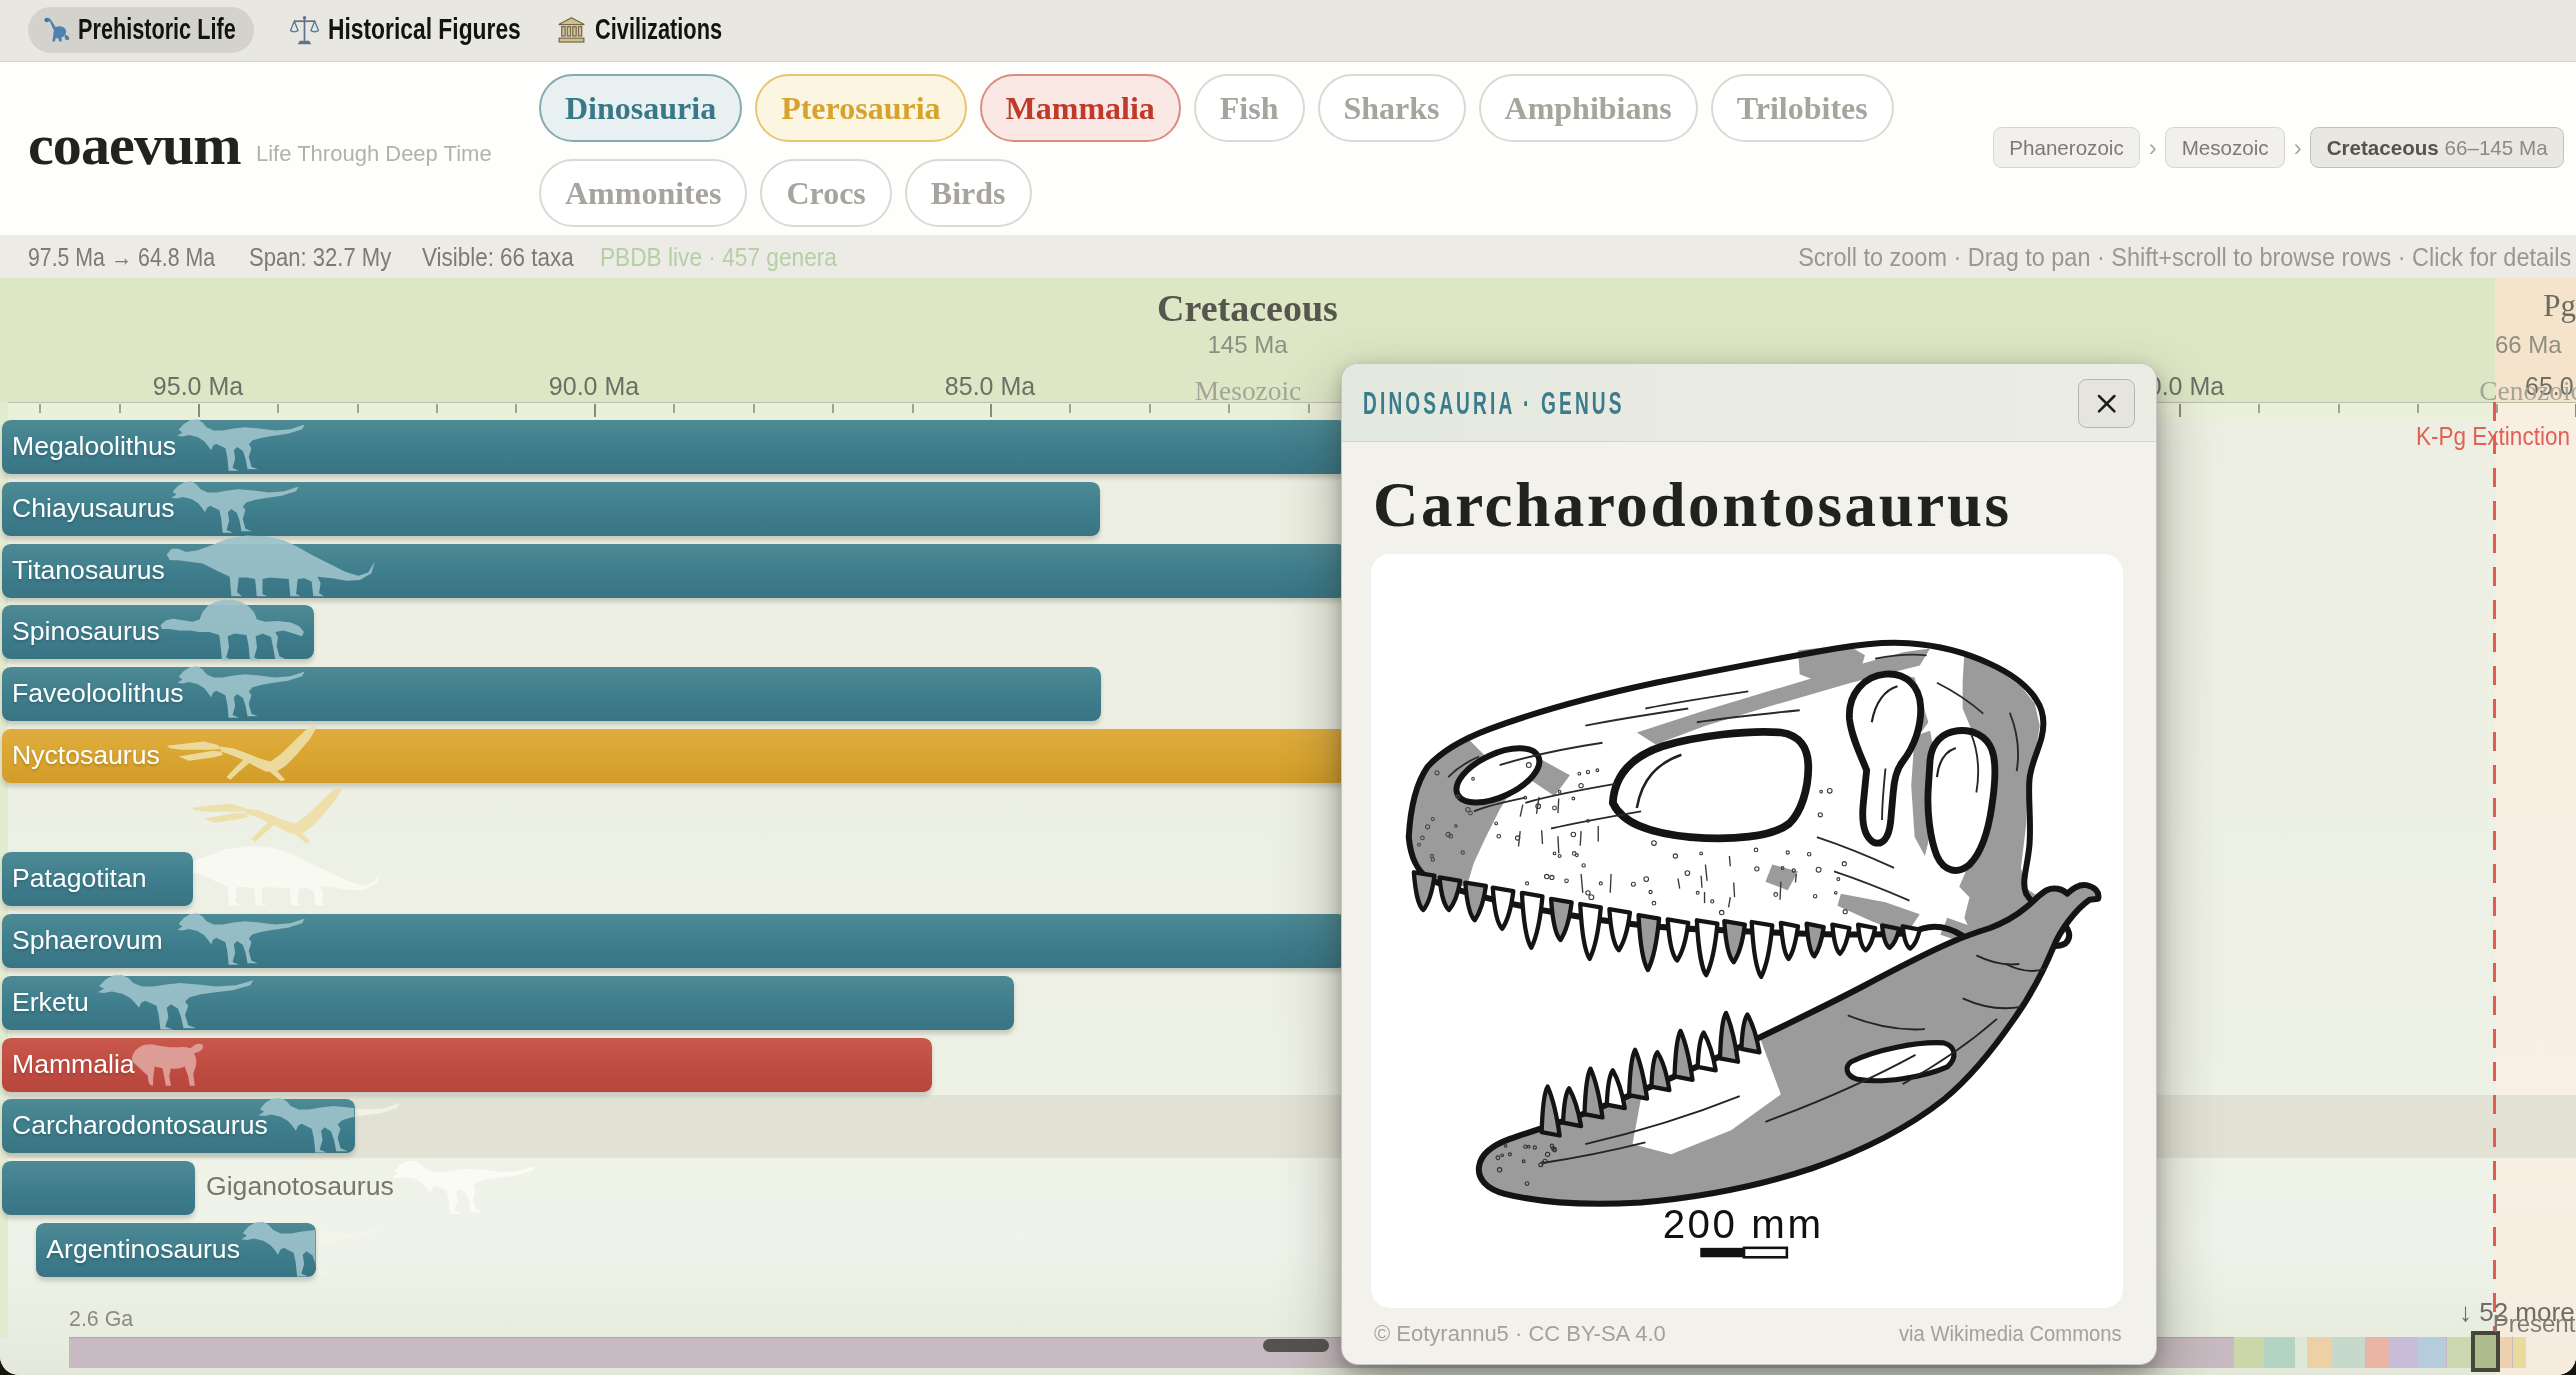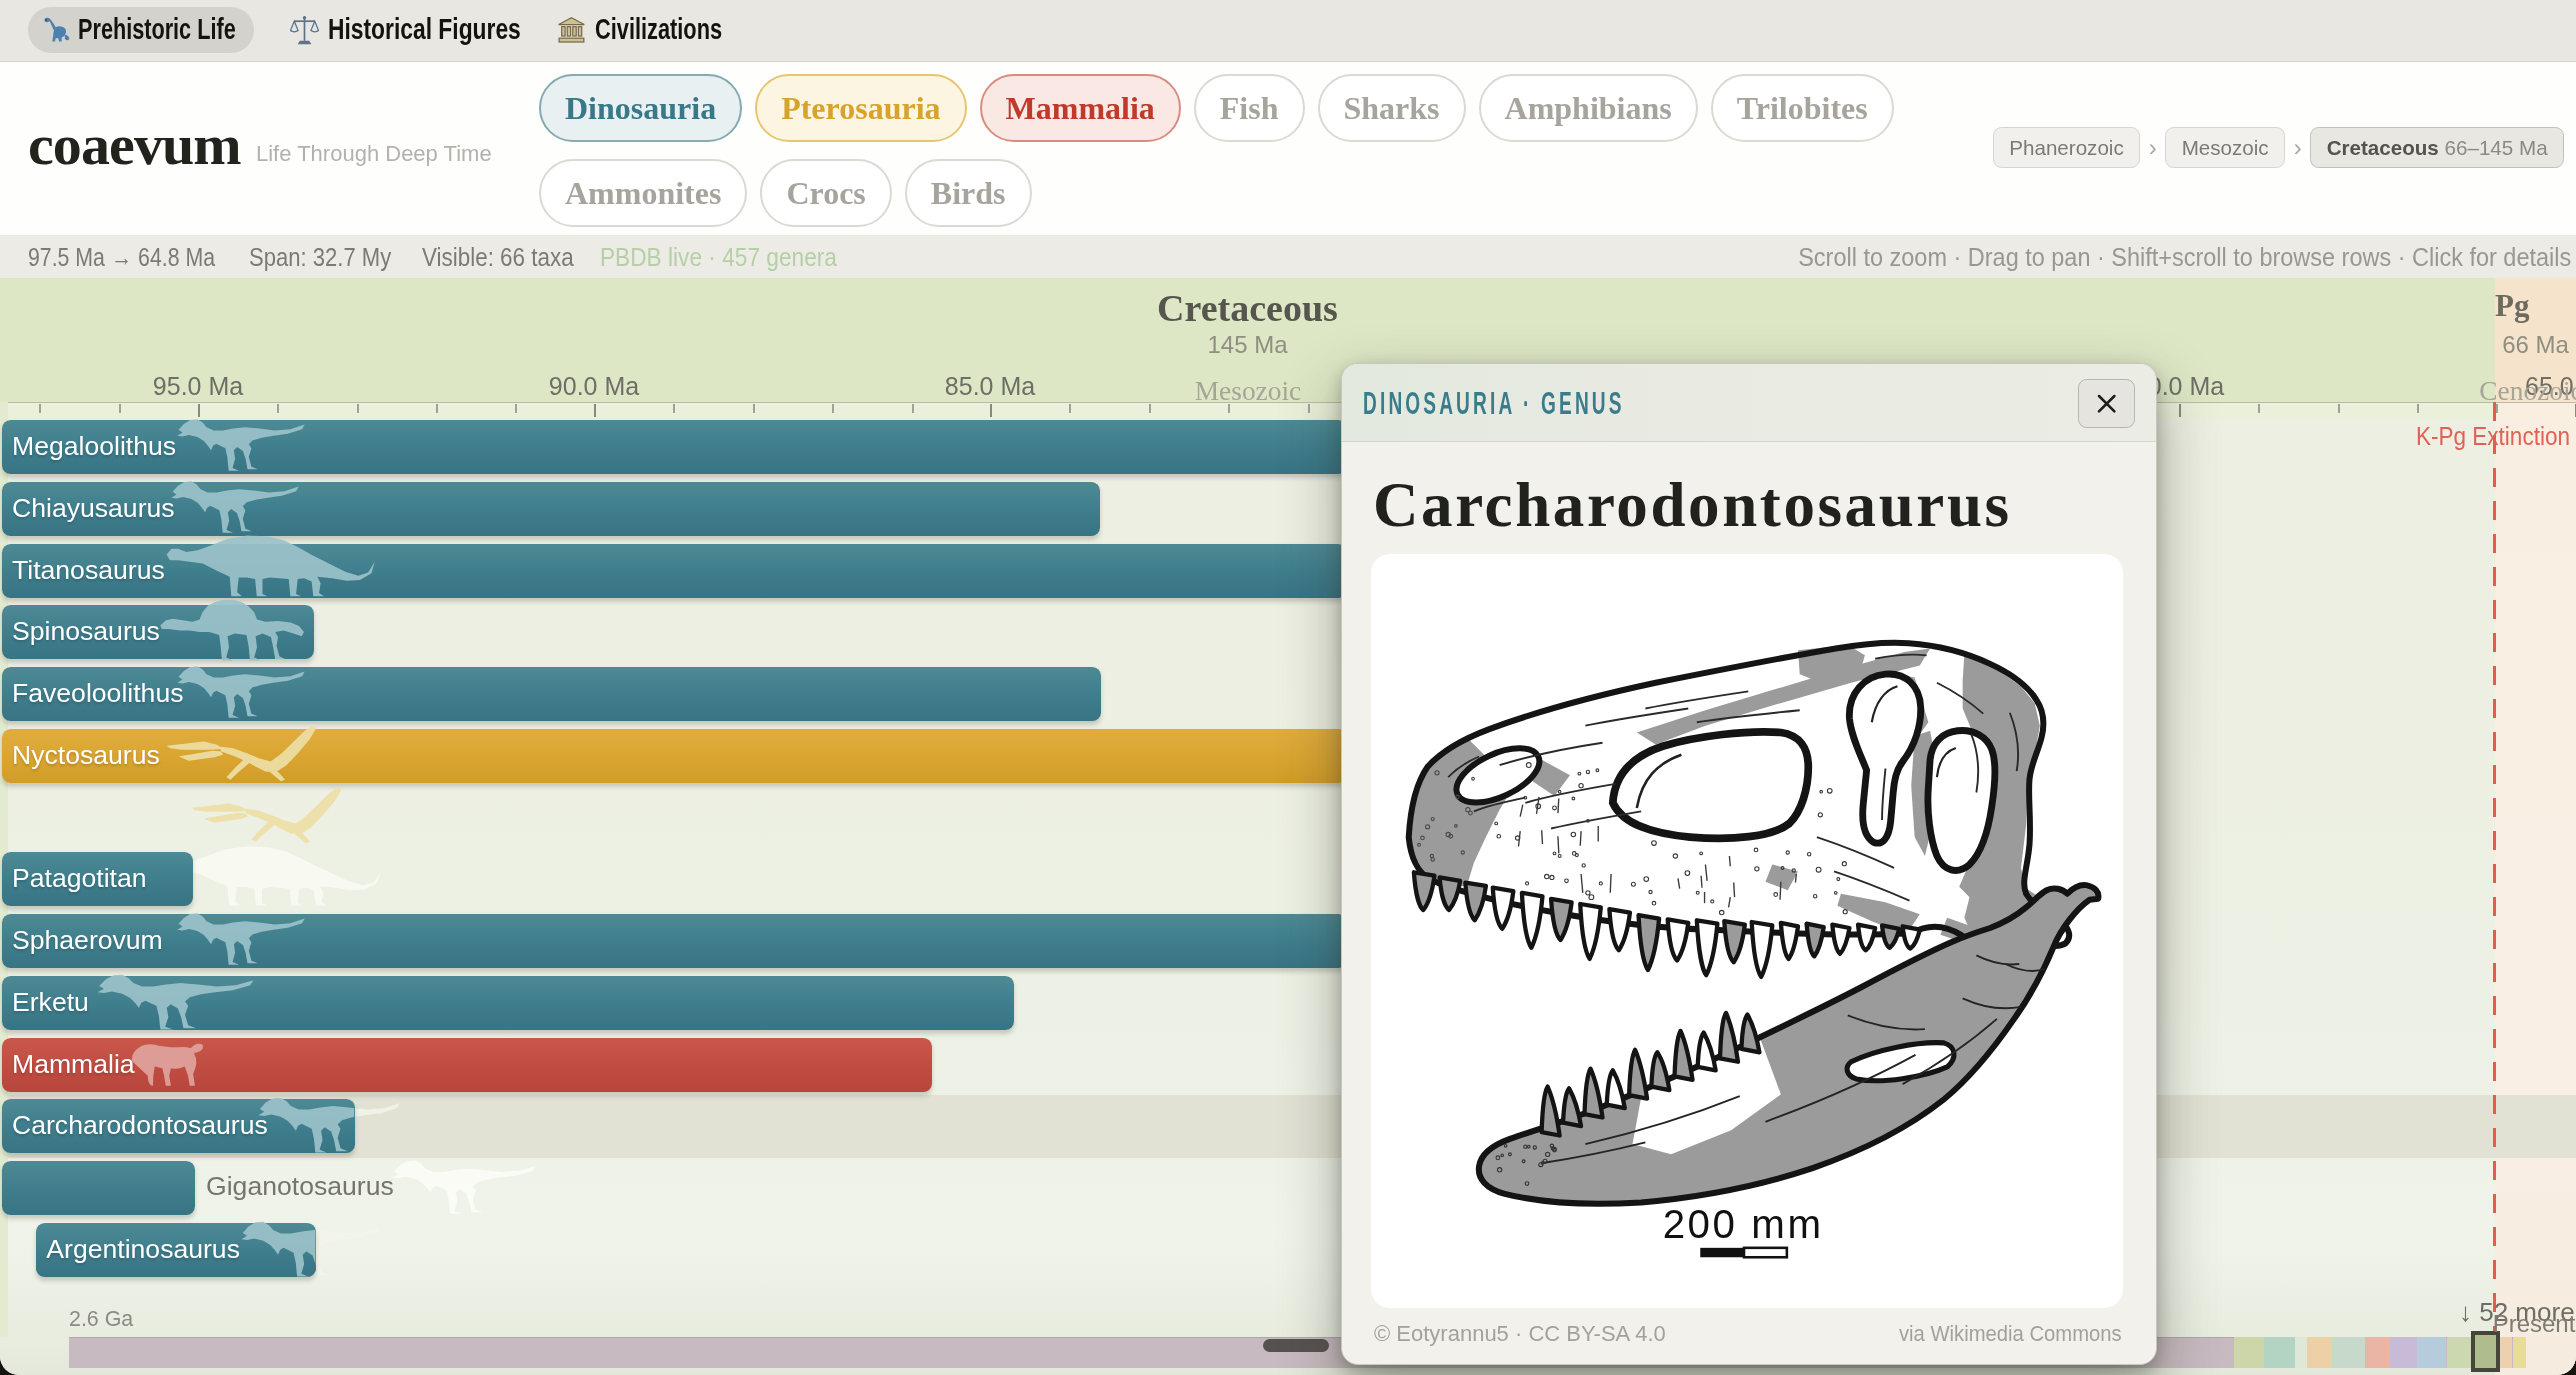--- a/index.html
+++ b/index.html
@@ -25,22 +25,22 @@
 #band{position:absolute;left:0;top:278px;width:2576px;height:124px;background:#dde7c5}
 #bandpg{position:absolute;left:2495px;top:278px;width:81px;height:124px;background:#f6e3cc}
 #axisstrip{position:absolute;left:0;top:402px;width:2576px;height:18px;background:#ebf0da;border-top:1.7px solid #b9bca8}
 #axisstrip .pg{position:absolute;left:2495px;top:0;width:81px;height:18px;background:#f8efe0}
 .tick{position:absolute;top:404px;width:1.7px;height:8.6px;background:#9fa392}
 .tick.maj{height:13px;background:#878b7b}
 .alab{position:absolute;top:372px;font-size:25px;color:#6e6e66;transform:translateX(-50%)}
 .eralab{position:absolute;top:376px;font-family:"Liberation Serif",serif;font-size:27.4px;color:#a5a597;transform:translateX(-50%);white-space:nowrap}
 #cret{position:absolute;left:0;top:286px;width:2495px;text-align:center;font-family:"Liberation Serif",serif;font-weight:700;font-size:38px;color:#56564e}
 #cret145{position:absolute;left:0;top:331px;width:2495px;text-align:center;font-size:24px;color:#8f8f81}
-#pglab{position:absolute;left:2495px;top:288px;width:81px;text-align:left;font-family:"Liberation Serif",serif;font-weight:700;font-size:31px;color:#6b6b60}
-#pg66{position:absolute;left:2495px;top:331px;width:81px;text-align:center;font-size:24px;color:#8f8f81}
+#pglab{position:absolute;left:2495px;top:288px;width:81px;text-align:right;font-family:"Liberation Serif",serif;font-weight:400;font-size:31px;color:#6b6b60}
+#pg66{position:absolute;left:2495px;top:331px;width:81px;font-size:24px;color:#8f8f81}
 #chart{position:absolute;left:0;top:420px;width:2576px;height:955px;background:linear-gradient(180deg,#ecefe1 0%,#edf0e4 62%,#f0f3e9 86%,#e7ecdf 97%,#e3e8da 100%)}
 #chartpg{position:absolute;left:2495px;top:420px;width:81px;height:955px;background:linear-gradient(180deg,#f8eee1 0%,#f9efe4 70%,#f5ecdf 100%)}
 #rowhl{position:absolute;left:0;top:1095px;width:2576px;height:63px;background:#e1e2d4}
 .bar{position:absolute;height:54px;border-radius:8.6px;box-shadow:0 3.4px 4.3px rgba(100,105,88,.28);overflow:hidden}
 .bar.t{background:linear-gradient(180deg,#4d8a95 0%,#3e7d8c 55%,#387484 100%)}
 .bar.g{background:linear-gradient(180deg,#e0ac3f 0%,#d9a530 55%,#d19c27 100%)}
 .bar.r{background:linear-gradient(180deg,#c9584c 0%,#c04c41 55%,#b7463c 100%)}
 .bar span{position:absolute;left:10.3px;top:11px;font-size:26.6px;color:#fff;text-shadow:0 1.7px 2.6px rgba(0,0,0,0.18)}
 .sil{position:absolute}
 .glab{position:absolute;font-size:26.6px;color:#75756c}

